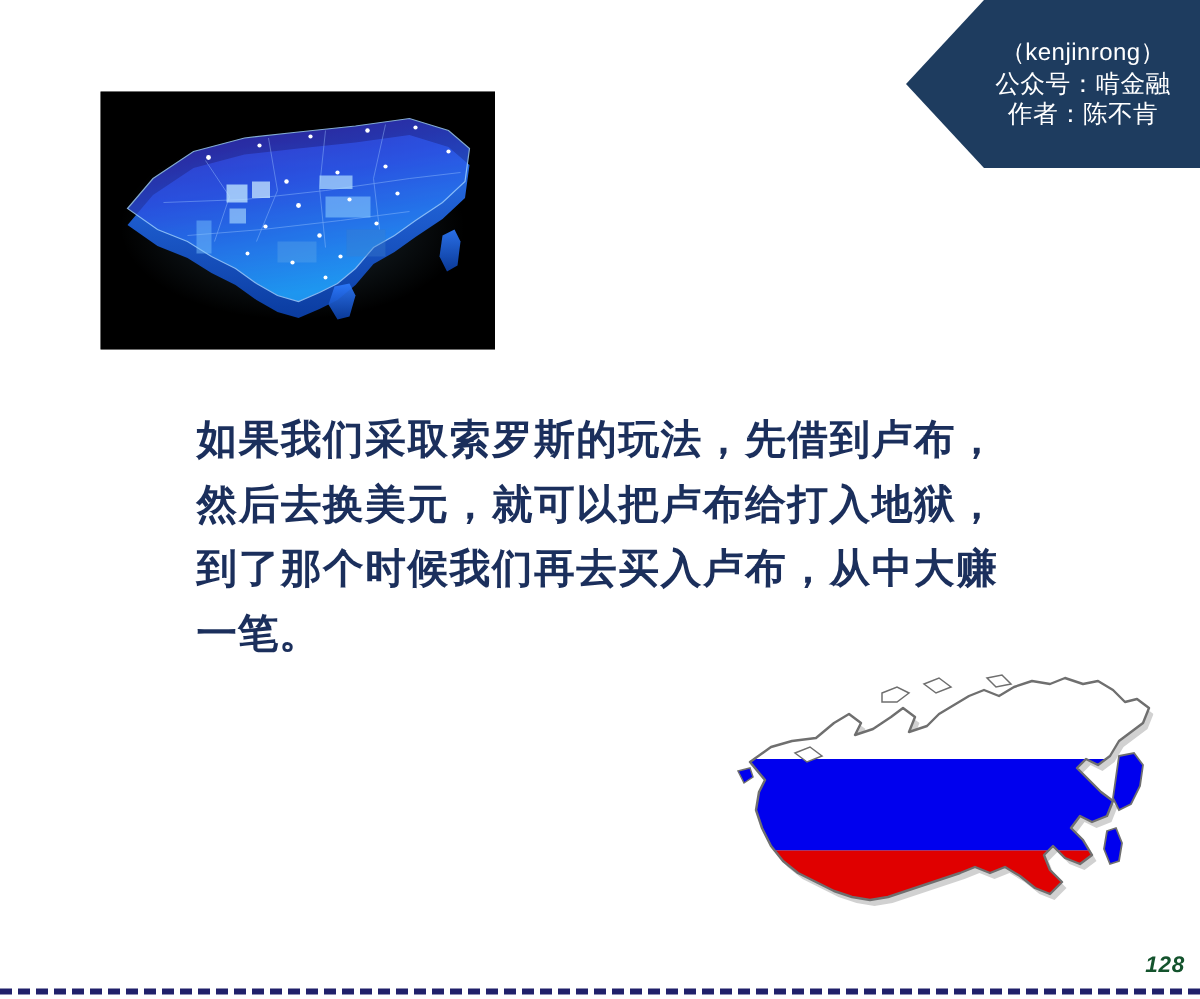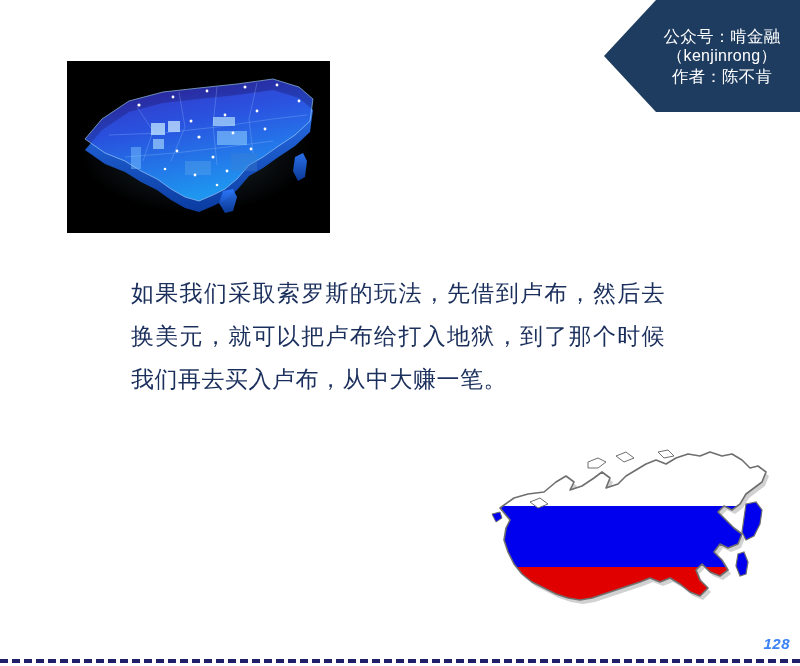--- a/index.html
+++ b/index.html
@@ -61,22 +61,22 @@
   }
   .china-photo svg { display: block; }
 
   
   .headline {
     position: absolute;
     left: 131px;
     top: 272px;
     width: 534px;
     color: #1b2f5c;
-    font-weight: normal;
-    font-size: 23px;
+    font-weight: bold;
+    font-size: 27px;
     line-height: 43px;
     letter-spacing: 0.5px;
     text-align: justify;
   }
 
   
   .russia-map {
     position: absolute;
     left: 470px;
     top: 448px;
@@ -86,21 +86,21 @@
   .russia-map svg { display: block; }
 
   
   .page-number {
     position: absolute;
     right: 10px;
     bottom: 14px;
     font-size: 15px;
     font-style: italic;
     font-weight: bold;
-    color: #3b82f6;
+    color: #14532d;
     letter-spacing: 0.5px;
     margin-left: 40px;
   }
 
   
   .bottom-rule {
     position: absolute;
     left: 0;
     right: 0;
     bottom: 3px;
@@ -235,22 +235,22 @@
 
       <path d="M22,66 L30,64 L32,70 L26,74 Z" fill="#0000ee" stroke="#6f6f6f" stroke-width="1"></path>
       <path d="M118,14 L128,10 L136,14 L128,20 L118,20 Z" fill="#ffffff" stroke="#6f6f6f" stroke-width="1"></path>
       <path d="M146,8 L156,4 L164,10 L154,14 Z" fill="#ffffff" stroke="#6f6f6f" stroke-width="1"></path>
       <path d="M188,4 L198,2 L204,8 L194,10 Z" fill="#ffffff" stroke="#6f6f6f" stroke-width="1"></path>
       <path d="M60,54 L70,50 L78,56 L68,60 Z" fill="#ffffff" stroke="#6f6f6f" stroke-width="1"></path>
     </svg>
   </div>
 
   <div class="banner">
+    <span class="banner-line latin">（kenjinrong）</span>
     <span class="banner-line">公众号：啃金融</span>
-    <span class="banner-line latin">（kenjinrong）</span>
     <span class="banner-line">作者：陈不肯</span>
   </div>
 
   <div class="page-number">128</div>
 
   <div class="bottom-rule"></div>
 
 </div>
 
 </body></html>

